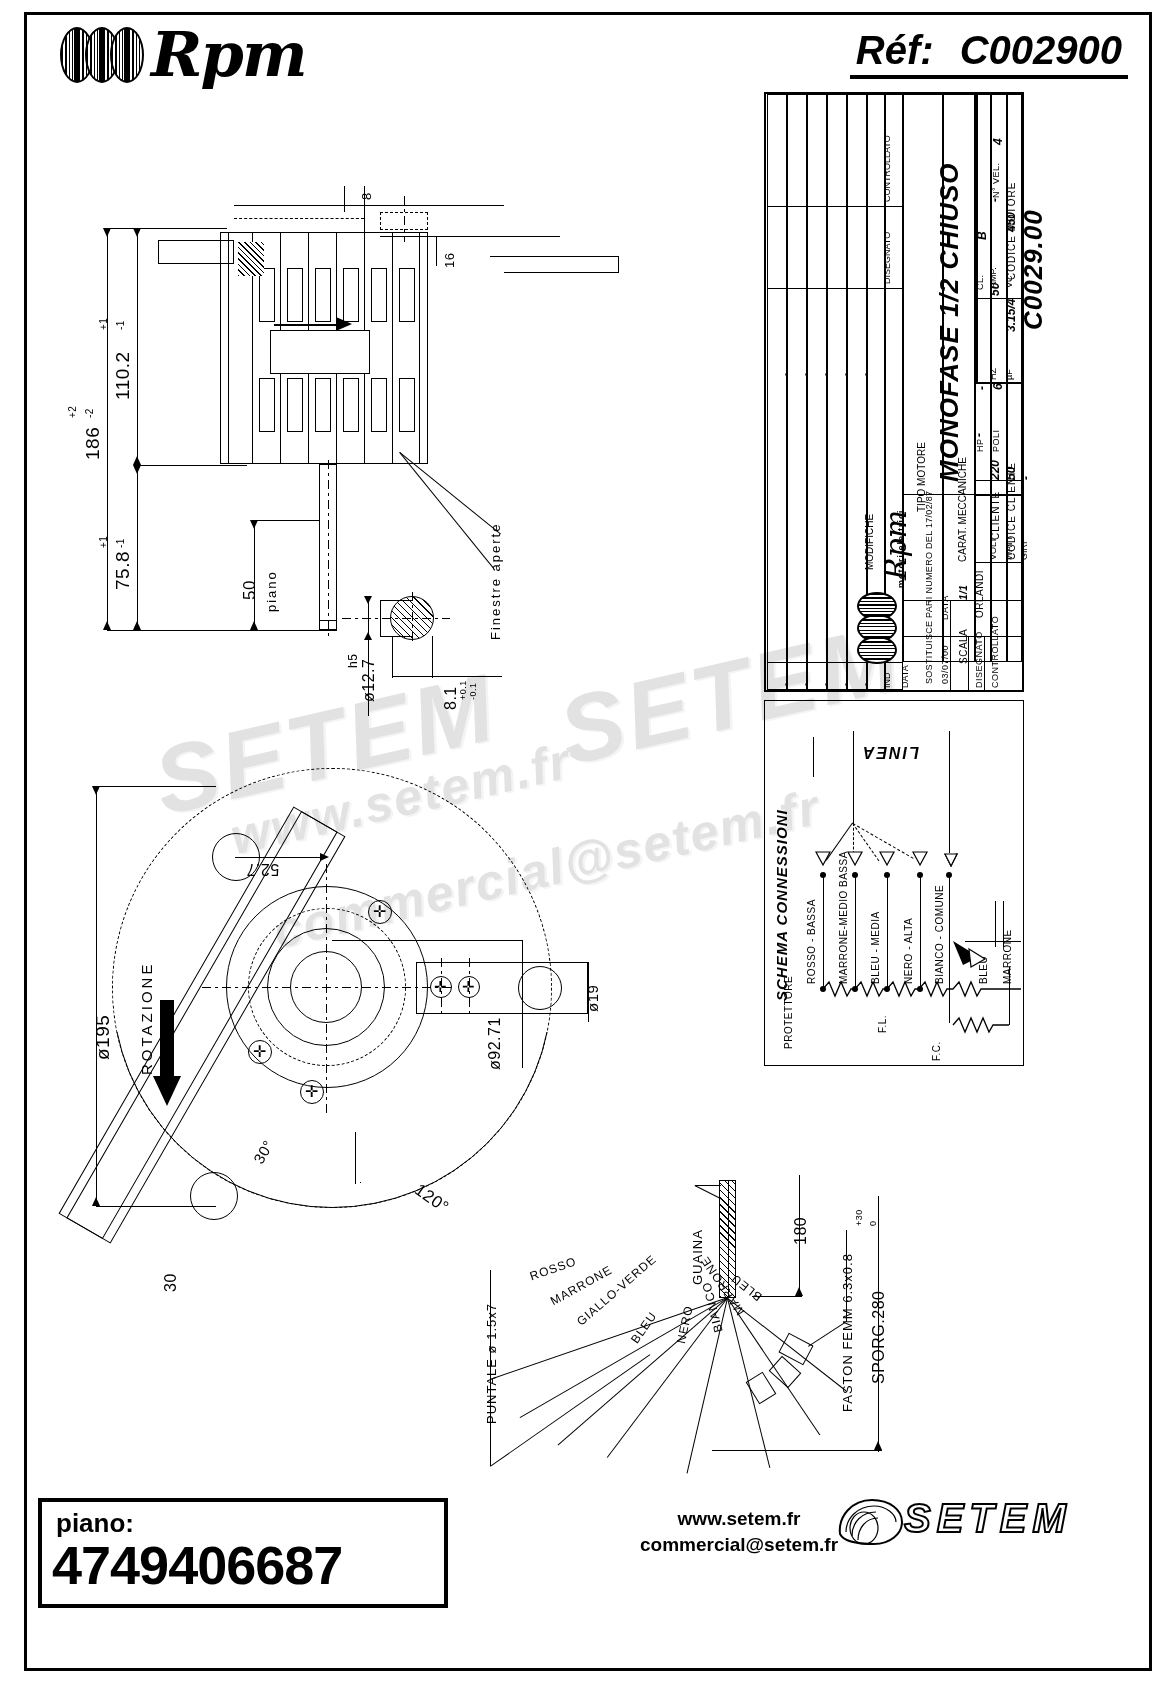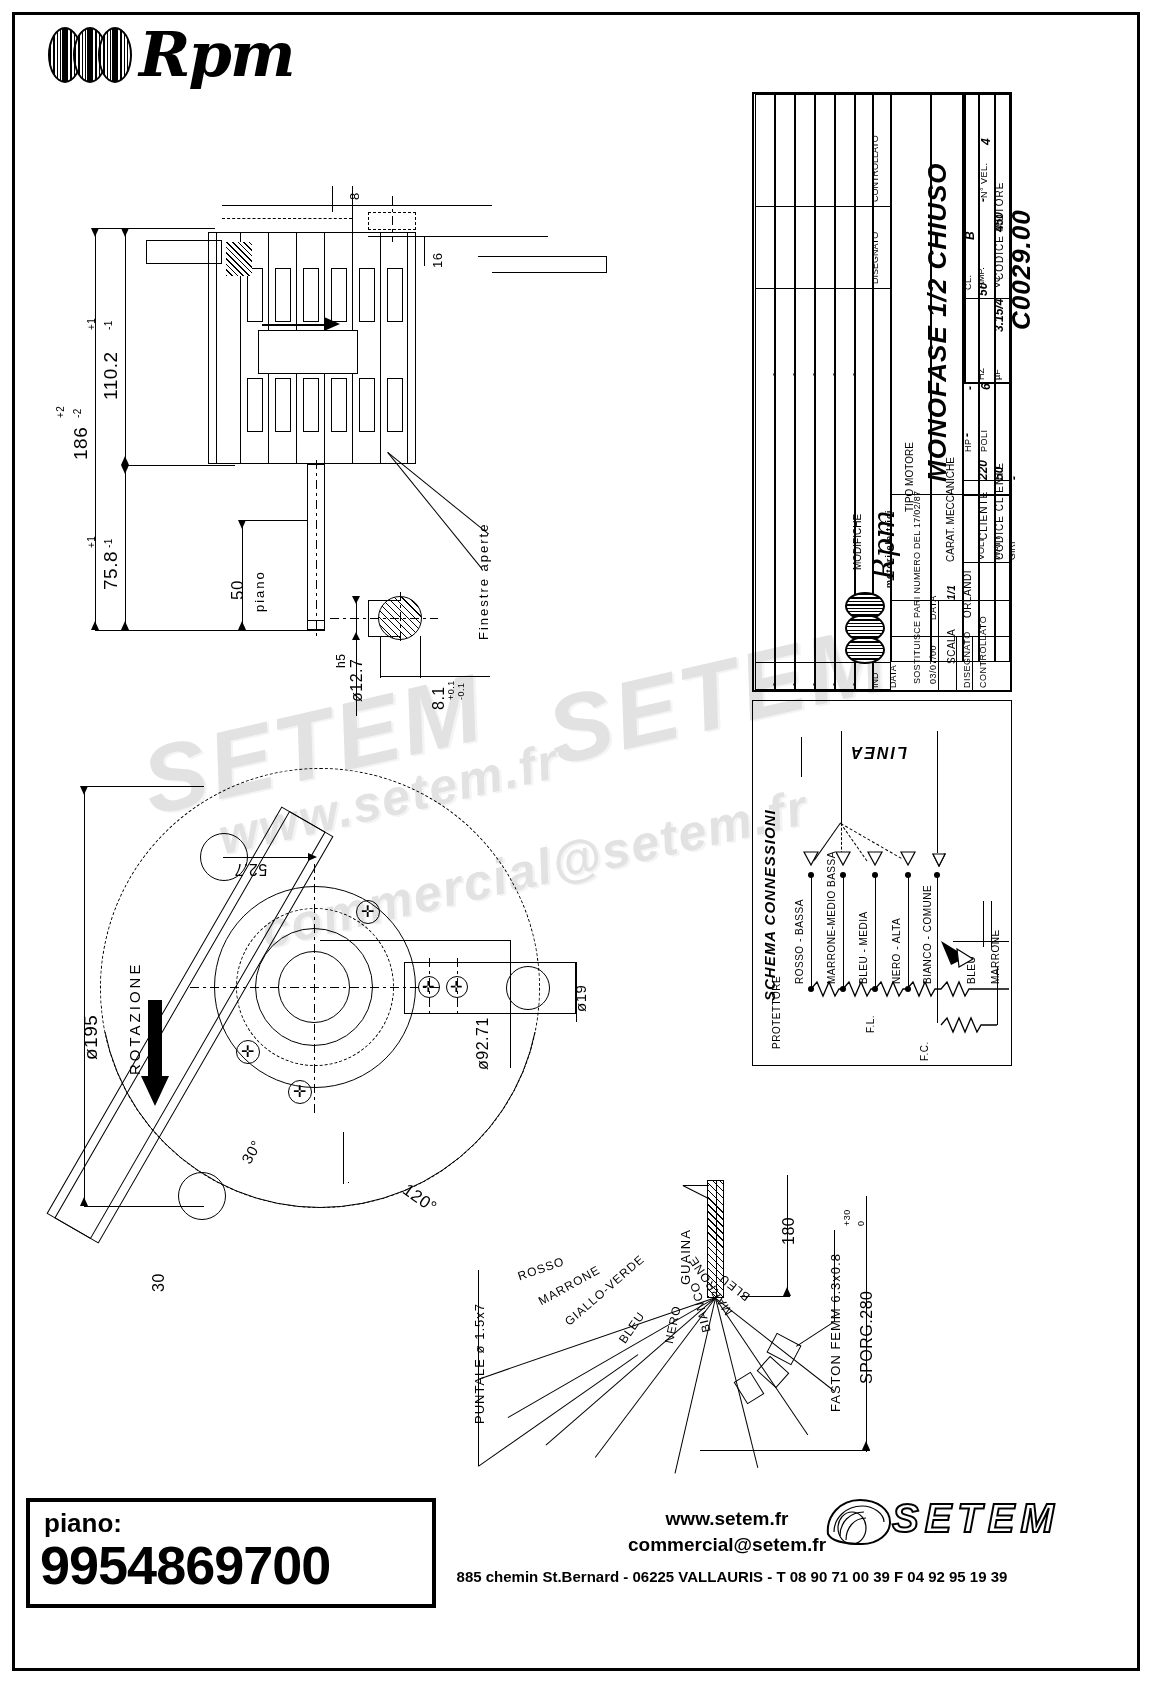--- a/index.html
+++ b/index.html
@@ -1,17 +1,17 @@
 <!DOCTYPE html>
 <html><head>
 <meta charset="utf-8">
 <style>
   html,body{margin:0;padding:0;background:#fff;}
   body{width:1154px;height:1683px;font-family:"Liberation Sans",sans-serif;color:#000;position:relative;overflow:hidden;}
-  .page{position:absolute;inset:0;}
+  .page{position:absolute;inset:0;margin-left:12px;}
   .frame{position:absolute;left:12px;top:12px;width:1128px;height:1659px;border:3px solid #000;box-sizing:border-box;}
 
   
   .hdr{position:absolute;left:20px;top:20px;width:1112px;height:72px;}
   .logo-wrap{position:absolute;left:28px;top:4px;display:flex;align-items:center;}
   .coils{display:flex;align-items:center;}
   .coil{width:30px;height:52px;border:2.5px solid #000;border-radius:50%/50%;margin-right:-9px;
         background:repeating-linear-gradient(to right,#000 0 1.2px,#fff 1.2px 3.4px);}
   .coil::after{content:"";display:block;width:6px;height:52px;margin:0 auto;background:#000;}
   .rpm-word{font-family:"DejaVu Serif",serif;font-style:italic;font-weight:700;font-size:62px;
@@ -78,20 +78,23 @@
 
   <div class="hdr">
     <div class="logo-wrap">
       <div class="coils">
         <div class="coil"></div>
           <div class="coil"></div>
           <div class="coil"></div>
       </div>
       <div class="rpm-word">Rpm</div>
     </div>
+    <div class="ref">
+      <span class="ref-lbl">Réf:</span><span>C002900</span>
+    </div>
   </div>
 
   <div class="wm wm1">SETEM</div>
   <div class="wm wm2">SETEM</div>
   <div class="wm wm3">www.setem.fr</div>
   <div class="wm wm4">commercial@setem.fr</div>
 
   <div>
 
     <div class="ln v" style="left:125px;top:228px;height:402px;"></div>
@@ -513,27 +516,26 @@
     <div class="ln v" style="left:238px;top:200px;height:46px;"></div>
     <svg style="position:absolute;left:186px;top:238px;" width="46" height="36">
       <polygon points="2,2 28,18 12,26" fill="#000"></polygon>
       <polygon points="18,10 34,20 20,28" fill="#fff" stroke="#000" stroke-width="1.2"></polygon>
     </svg>
   </div>
 
   <div class="footer">
     <div class="codebox">
       <div class="code-lbl">piano:</div>
-      <div class="code-val">9954869700</div>
+      <div class="code-val">4749406687</div>
     </div>
     <div class="web">
       <div>www.setem.fr</div>
       <div>commercial@setem.fr</div>
     </div>
-    <div class="addr">885 chemin St.Bernard  -  06225 VALLAURIS  -  T 08 90 71 00 39   F 04 92 95 19 39</div>
     <svg class="setem-bird" viewBox="0 0 72 56">
       <path d="M6 40 C4 22 18 6 38 6 C56 6 68 16 68 28 C68 40 56 50 40 50 C24 50 10 48 6 40 Z" fill="none" stroke="#000" stroke-width="2"></path>
       <path d="M12 38 C12 24 24 12 40 12 C52 12 62 20 62 28" fill="none" stroke="#000" stroke-width="1.2"></path>
       <path d="M18 42 C18 28 28 18 42 18" fill="none" stroke="#000" stroke-width="1.2"></path>
       <path d="M24 46 C24 34 32 24 44 24" fill="none" stroke="#000" stroke-width="1.2"></path>
       <ellipse cx="30" cy="34" rx="14" ry="16" fill="none" stroke="#000" stroke-width="1.2"></ellipse>
     </svg>
     <div class="setem-logo">SETEM</div>
   </div>
 </div>

